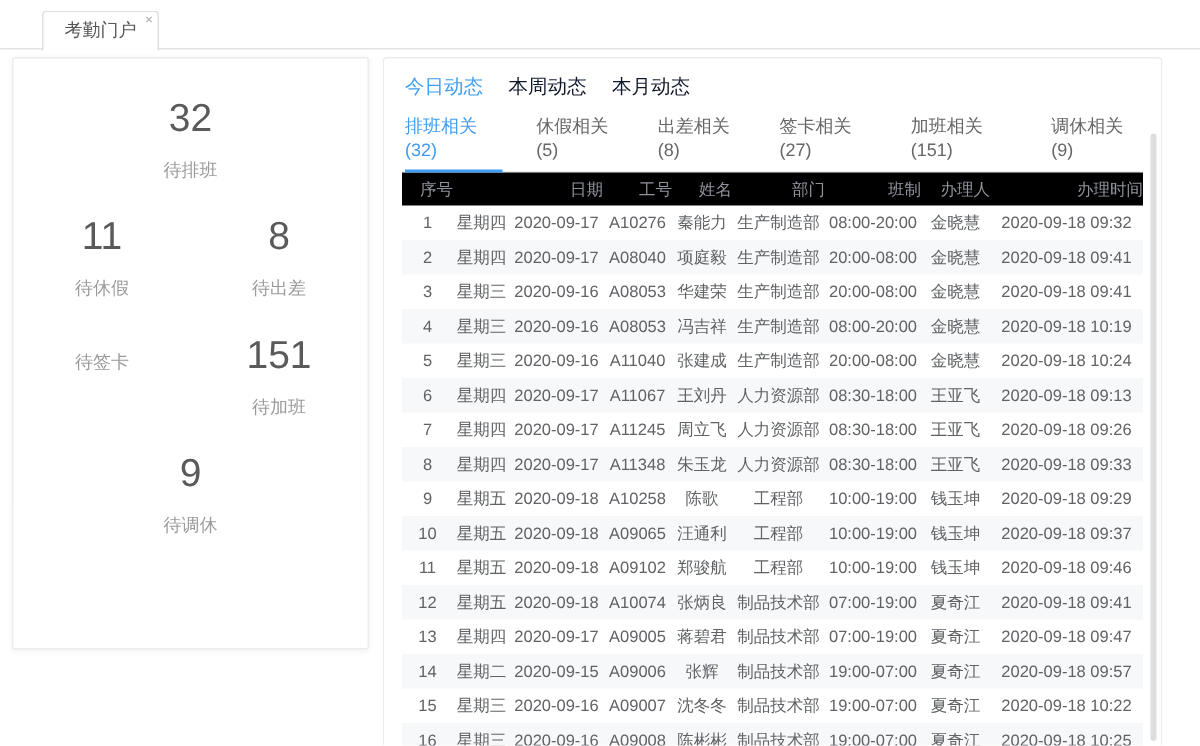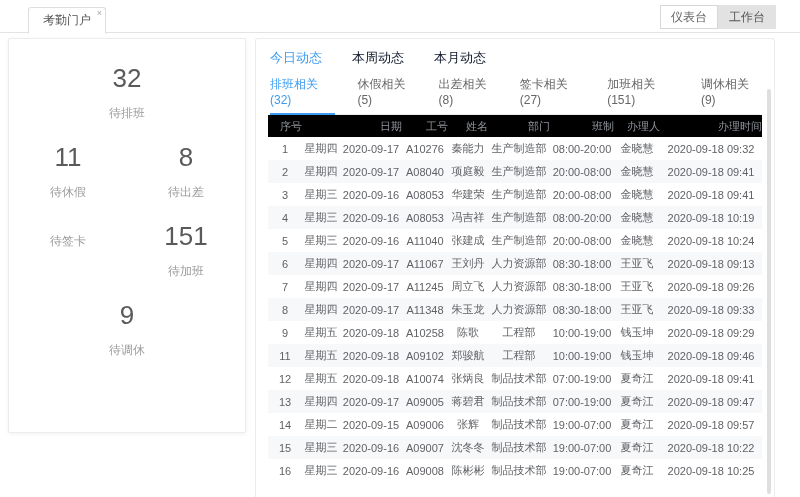--- a/index.html
+++ b/index.html
@@ -47,21 +47,21 @@
   .stat { flex: 1; text-align: center; cursor: pointer; }
   .stat .num { font-size: 26px; line-height: 30px; color: #5a5a5a; }
   .stat .lbl { margin-top: 12px; font-size: 12px; color: #9b9b9b; text-align: center; }
 
   
   .right-card {
     position: absolute; left: 255px; top: 38px; width: 520px; height: 459px;
     background: #fff; border: 1px solid #ececec; border-bottom: none;
     border-radius: 3px 3px 0 0;
   }
-  .main-tabs { display: flex; gap: 30px; padding: 10px 0 0 14px; font-size: 13px; }
+  .main-tabs { display: flex; gap: 17px; padding: 10px 0 0 14px; font-size: 13px; }
   .main-tab { color: #0f172a; cursor: pointer; }
   .main-tab.active { color: #3e9cf0; }
   .sub-tabs {
     display: flex; gap: 22px; margin: 9px 14px 0 14px; font-size: 12px;
     border-bottom: 1px solid #eaeaea;
   }
   .sub-tab { color: #666; padding-bottom: 6px; cursor: pointer; }
   .sub-tab.active { color: #3e9cf0; border-bottom: 2px solid #3e9cf0; margin-bottom: -1px; }
 
   .table-wrap { margin: 0 12px 0 12px; }
@@ -82,24 +82,20 @@
     background: #dedede; border-radius: 2px; cursor: pointer;
   }
 </style>
 </head>
 <body>
 
 <div class="topbar">
   <div class="portal-tab">
     <span>考勤门户</span>
     <span class="close">×</span>
-  </div>
-  <div class="actions">
-    <div class="btn btn-dashboard">仪表台</div>
-    <div class="btn btn-workbench">工作台</div>
   </div>
 </div>
 
 <div class="left-card">
   <div class="stats">
     <div class="stat-row">
       <div class="stat">
         <div class="num">32</div>
         <div class="lbl">待排班</div>
       </div>
@@ -266,20 +262,31 @@
             <td>星期五</td>
             <td>2020-09-18</td>
             <td>A10258</td>
             <td>陈歌</td>
             <td>工程部</td>
             <td>10:00-19:00</td>
             <td>钱玉坤</td>
             <td>2020-09-18 09:29</td>
           </tr>
           <tr>
+            <td>10</td>
+            <td>星期五</td>
+            <td>2020-09-18</td>
+            <td>A09065</td>
+            <td>汪通利</td>
+            <td>工程部</td>
+            <td>10:00-19:00</td>
+            <td>钱玉坤</td>
+            <td>2020-09-18 09:37</td>
+          </tr>
+          <tr>
             <td>11</td>
             <td>星期五</td>
             <td>2020-09-18</td>
             <td>A09102</td>
             <td>郑骏航</td>
             <td>工程部</td>
             <td>10:00-19:00</td>
             <td>钱玉坤</td>
             <td>2020-09-18 09:46</td>
           </tr>

